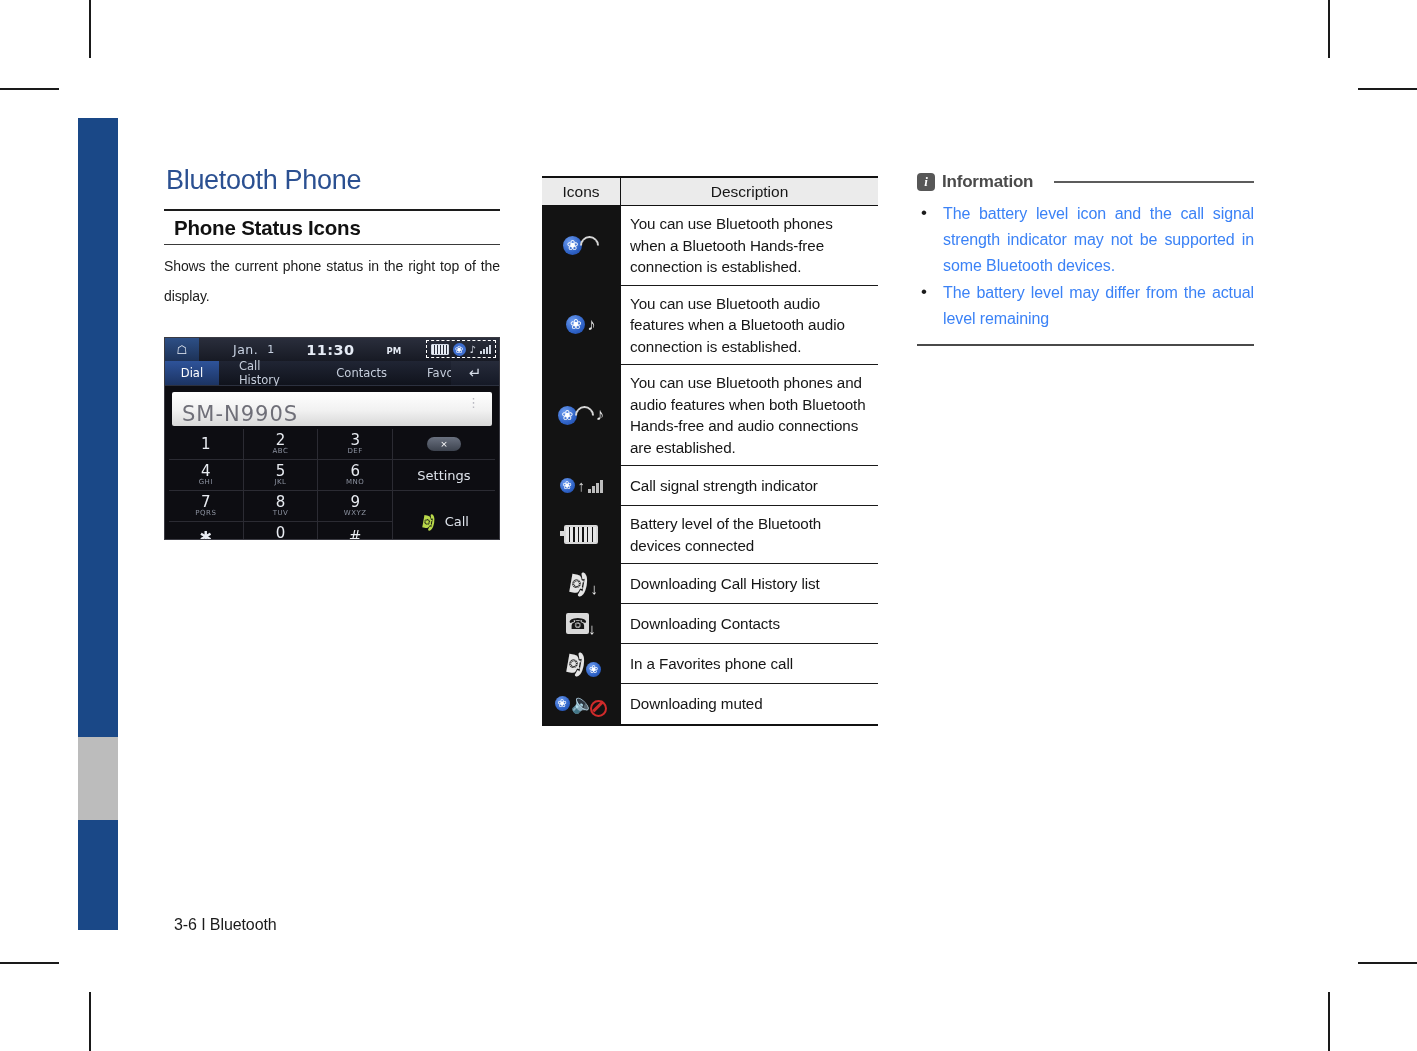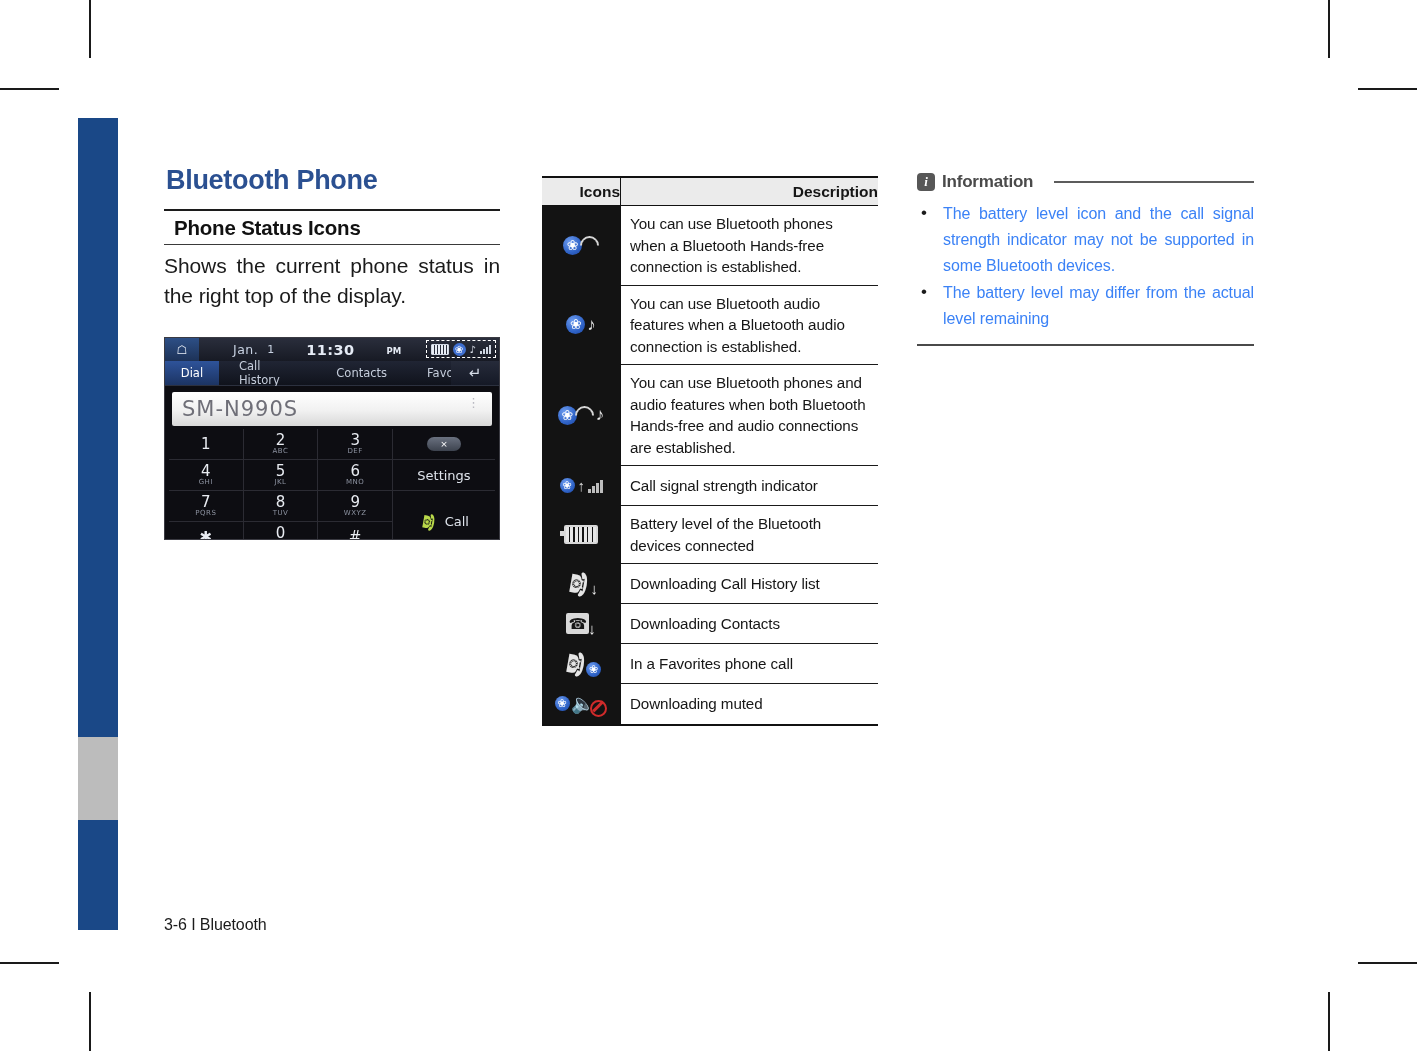--- a/index.html
+++ b/index.html
@@ -23,39 +23,39 @@
   .side-bar.blue  { background: #1a4887; }
   .side-bar.gray  { background: #bcbcbc; }
 
   
   .page { position: absolute; left: 0; top: 0; width: 1417px; height: 1051px; }
 
   
   .col1 { position: absolute; left: 164px; top: 165px; width: 336px; }
   .doc-title {
     font-size: 27px;
-    font-weight: bold;
+    font-weight: normal;
     color: #2b5091;
     letter-spacing: -0.3px;
     margin: 0;
     padding: 0 0 2px 2px;
     line-height: 1.15;
   }
   .rule-dark { height: 2px; background: #1c1c1c; margin-top: 11px; }
   .rule-thin { height: 1px; background: #3a3a3a; }
   .sub-title {
     font-size: 20.5px;
     font-weight: bold;
     color: #111;
     margin: 0;
     padding: 5px 0 4px 10px;
     letter-spacing: -0.2px;
   }
   .body-text {
-    font-size: 21px;
+    font-size: 14px;
     color: #1b1b1b;
     line-height: 30px;
     text-align: justify;
     margin-top: 6px;
     letter-spacing: -0.1px;
   }
 
   
   .headunit {
     position: absolute; left: 164px; top: 337px;
@@ -128,21 +128,21 @@
     background: linear-gradient(180deg,#262b3a 0%,#151926 100%);
     color: #d7dee9; font-size: 15px;
     display: flex; align-items: center; justify-content: center;
   }
 
   .hu-body { position: absolute; left: 0; right: 0; top: 48px; bottom: 0; background:#0d0d12; padding: 4px; box-sizing: border-box;}
   .hu-field {
     height: 34px; margin: 2px 3px 3px 3px;
     background: linear-gradient(180deg,#ffffff 0%,#f1f1f1 55%,#d8d8d8 100%);
     border-radius: 2px;
-    display: flex; align-items: center; position: relative;
+    display: flex; align-items: flex-end; position: relative;
   }
   .hu-field-text {
     font-size: 21px; color: #6f6f78; letter-spacing: 1px;
     padding-left: 10px; font-weight: 500;
   }
   .hu-field-dots {
     position: absolute; right: 12px; top: 8px; color: #b9b9c2; font-size: 13px; letter-spacing: 0; line-height: 6px;
   }
   .keypad { display: grid; grid-template-columns: 1fr 1fr 1fr 102px; }
   .key {
@@ -162,21 +162,21 @@
     display: flex; align-items: center; justify-content: center;
   }
   .call-wrap { display: flex; align-items: center; gap: 7px; }
   .call-ic { color: #b9d84a; font-size: 15px; transform: rotate(100deg); }
 
   
   .tbl { position: absolute; left: 542px; top: 176px; width: 336px; border-collapse: collapse; }
   .tbl td, .tbl th { vertical-align: middle; }
   .tbl thead th {
     background: #ebebeb; border-top: 2.5px solid #111; border-bottom: 1px solid #111;
-    font-size: 15.5px; font-weight: bold; color: #161616; height: 27px; padding: 0; text-align: right;
+    font-size: 15.5px; font-weight: normal; color: #161616; height: 27px; padding: 0;
   }
   .tbl thead th.c-icons { width: 78px; border-right: 1.5px solid #111; }
   .td-icon {
     background: #131313; width: 78px; height: 100%;
     border-right: 1.5px solid #111;
     text-align: center; padding: 7px 0;
   }
   .td-desc {
     background: #ffffff; font-size: 15.2px; color: #161616;
     line-height: 21.5px; padding: 7px 9px 7px 9px;
@@ -249,21 +249,21 @@
     font-size: 16px; color: #3b82f6; line-height: 26px;
     text-align: justify; margin-bottom: 1px; letter-spacing: -0.1px;
   }
   .info-list li:before {
     content: "•"; position: absolute; left: 4px; top: -1px; font-size: 17px; color: #1b1b1b;
   }
   .info-bottom-rule { height: 1.5px; background: #4a4a4a; margin-top: 12px; }
 
   
   .footer {
-    position: absolute; left: 164px; top: 916px;
+    position: absolute; left: 174px; top: 916px;
     font-size: 16px; color: #1b1b1b; letter-spacing: -0.1px;
   }
 </style>
 </head>
 <body>
 
 <div class="page">
 
   <div class="crop v" style="left:89px; top:0; height:58px;"></div>
   <div class="crop h" style="left:0; top:88px; width:59px;"></div>

